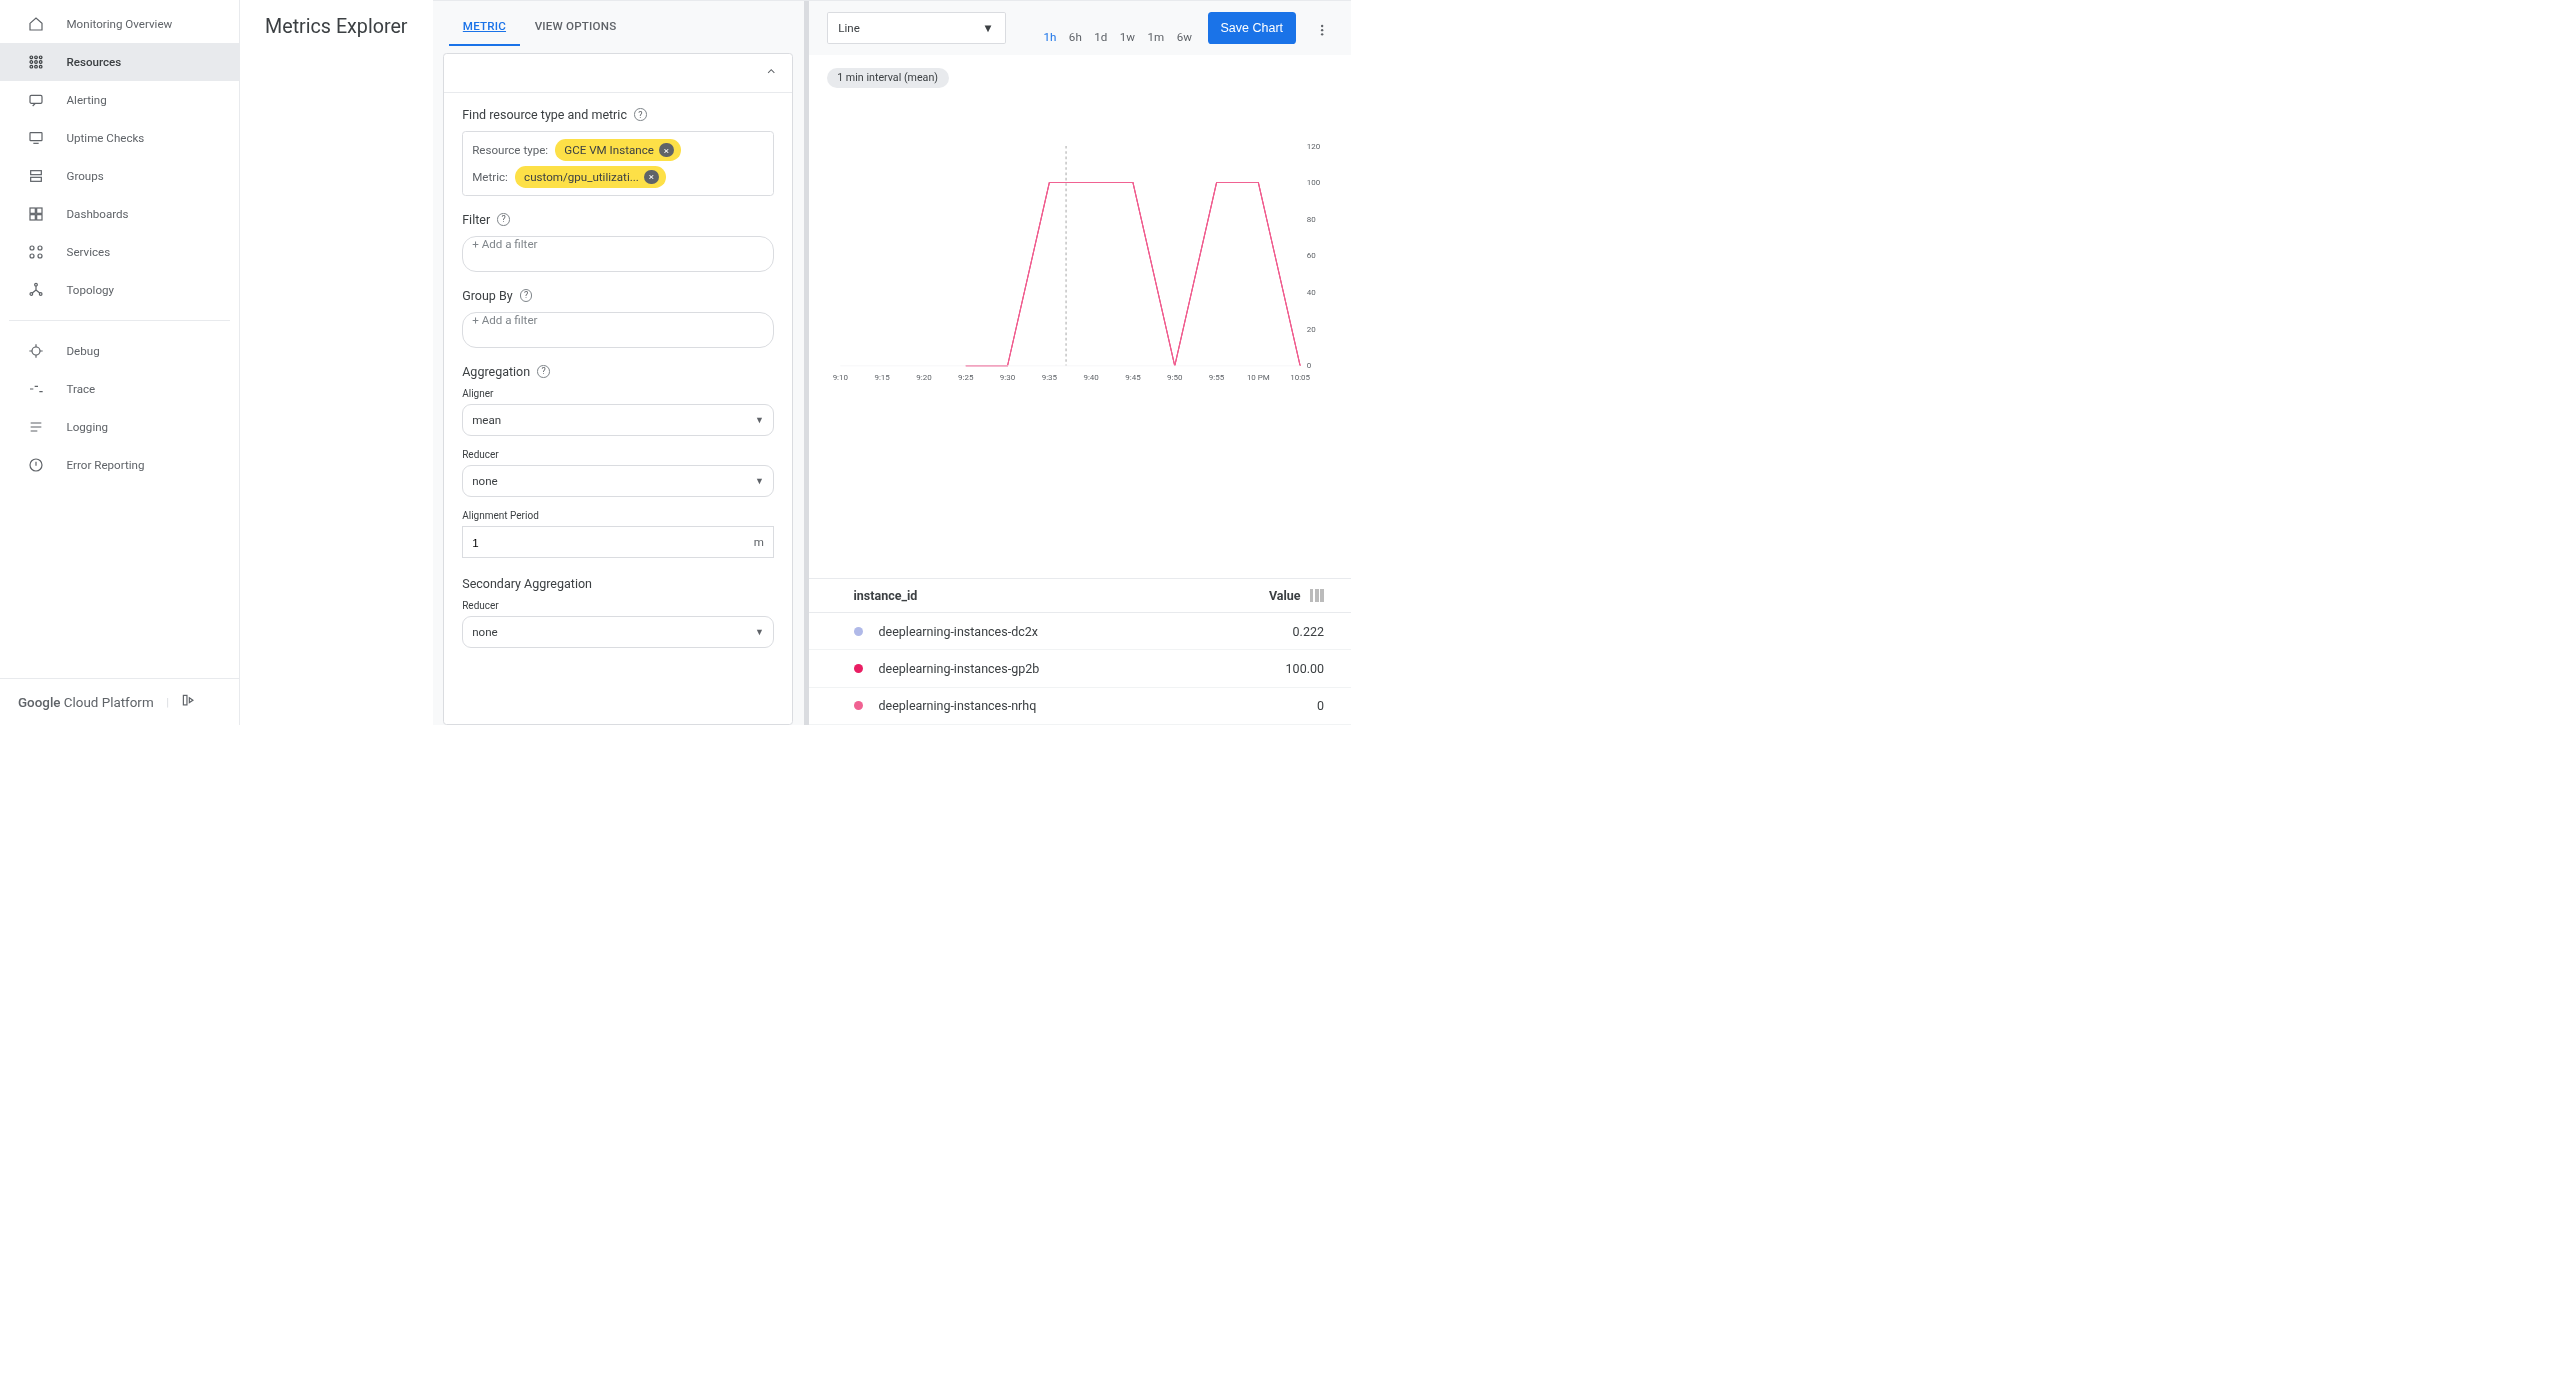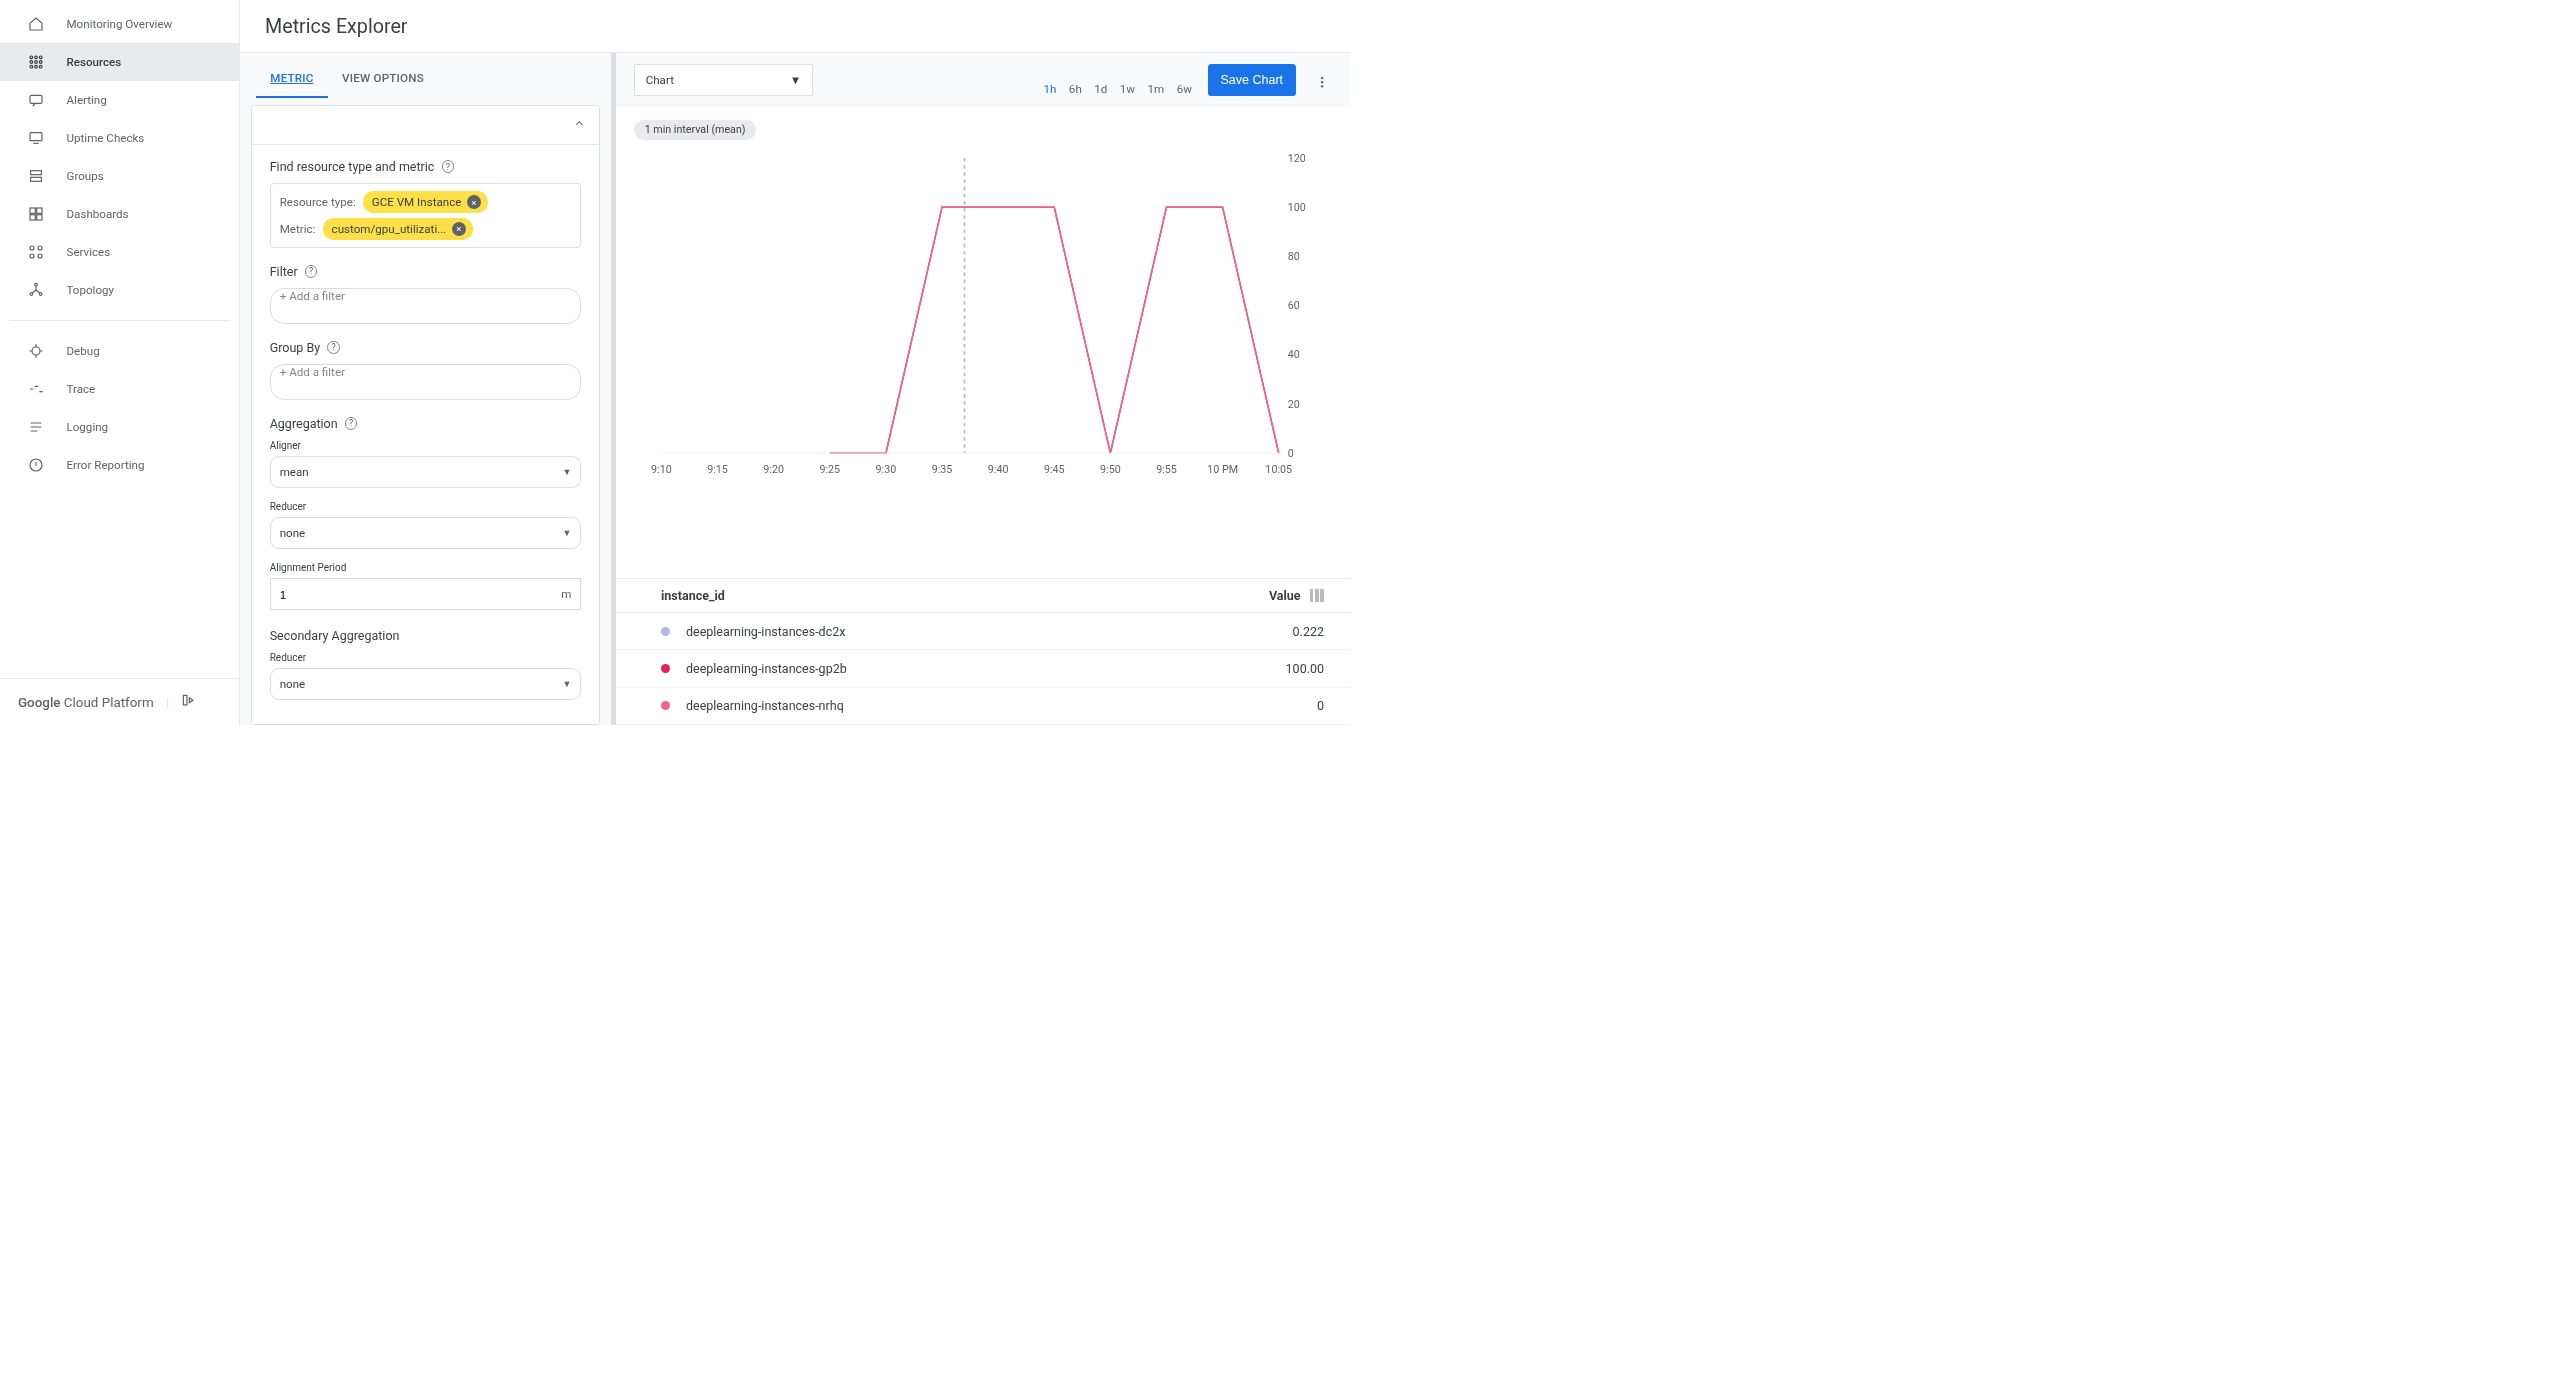--- a/index.html
+++ b/index.html
@@ -45,21 +45,21 @@
   align-items: center;
   padding: 0 18px;
   gap: 12.5px;
 }
 .gcp-logo {
   font-family: "Product Sans", Roboto, Arial;
   font-size: 13.4px;
   color: #5f6368;
 }
 .gcp-logo b { font-weight: 500; color:#5f6368; }
-.main { flex: 1; display: flex; flex-direction: column; min-width:0; }
+.main { flex: 1; display: flex; flex-direction: row; min-width:0; }
 .page-header {
   height: 52px;
   display: flex;
   align-items: center;
   padding: 0 25px;
   font-size: 19.7px;
   font-weight: 400;
 }
 .workspace {
   flex:1;
@@ -414,21 +414,21 @@
               <span>none</span>
                 <span class="caret">▼</span>
             </div>
           </div>
         </div>
       </div>
 
       <div class="chart-panel">
         <div class="chart-toolbar">
           <div class="chart-type-select">
-            <span>Chart</span>
+            <span>Line</span>
             <span class="caret">▼</span>
           </div>
           <div class="toolbar-right">
             <div class="timerange" id="timerange">
                 <span class="active">1h</span>
                 <span>6h</span>
                 <span>1d</span>
                 <span>1w</span>
                 <span>1m</span>
                 <span>6w</span>

